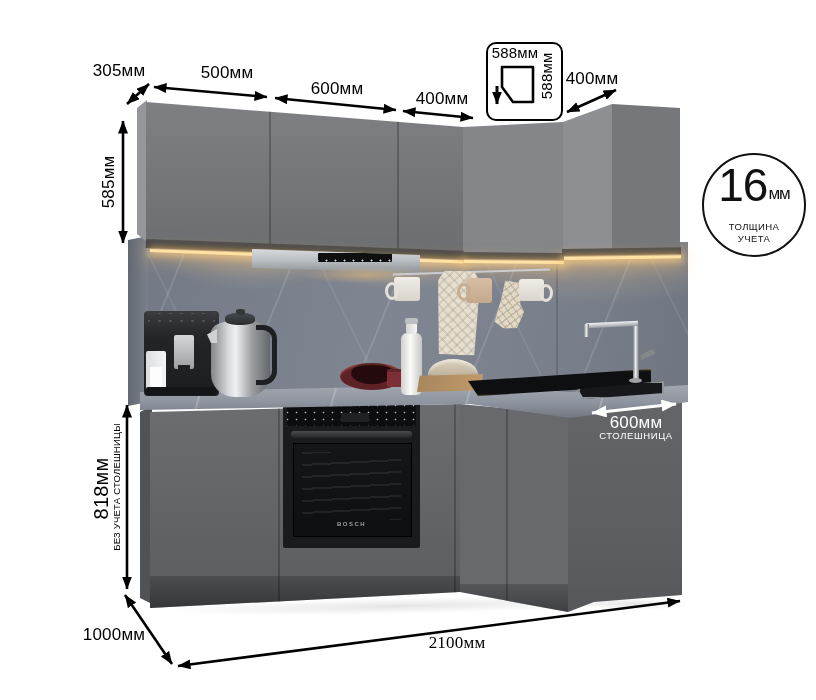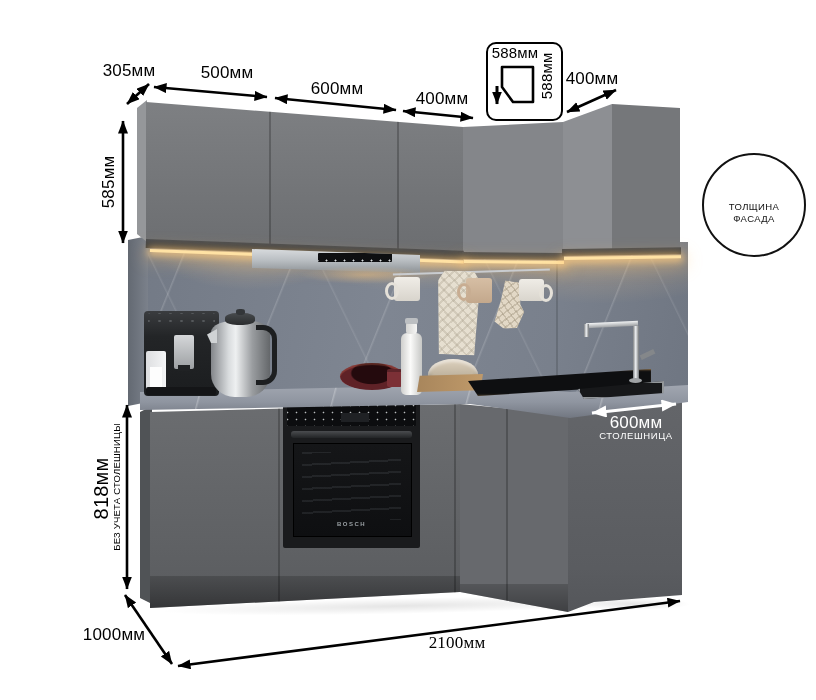--- a/index.html
+++ b/index.html
@@ -4,21 +4,21 @@
 <style>
   html,body{margin:0;padding:0;background:#fff;}
   .canvas{position:relative;width:816px;height:700px;background:#fff;overflow:hidden;
           font-family:"Liberation Sans","DejaVu Sans",sans-serif;}
   .p{position:absolute;}
 
   
   .dim{position:absolute;color:#000;font-size:17px;font-weight:500;letter-spacing:.2px;
        white-space:nowrap;text-align:center;z-index:30;line-height:1.05;}
   .rot{transform:rotate(-90deg);transform-origin:center center;}
-  #lbl-305 {left:94px;  top:62px;  width:70px;}
+  #lbl-305 {left:84px;  top:62px;  width:70px;}
   #lbl-500 {left:192px; top:64px;  width:70px;}
   #lbl-600 {left:302px; top:80px;  width:70px;}
   #lbl-400a{left:407px; top:90px;  width:70px;}
   #lbl-400b{left:557px; top:70px;  width:70px;}
   #lbl-585 {left:74px;  top:173px; width:70px; font-size:17px;}
   #lbl-818 {left:56px;  top:478px; width:90px; font-size:20px;}
   #lbl-818n{left:47px;  top:482px; width:140px;font-size:9.5px;font-weight:500;}
   #lbl-1000{left:74px;  top:626px; width:80px;}
   #lbl-2100{left:417px; top:634px; width:80px;font-family:Liberation Serif, serif;}
   #lbl-588h{left:487px; top:45px;  width:56px; font-size:15px;}
@@ -303,23 +303,27 @@
     <div class="item chrome" id="faucet-riser"></div>
     <div class="item" id="faucet-arm"></div>
     <div class="item chrome" id="faucet-tip"></div>
     <div class="item" id="faucet-handle"></div>
     <div class="item" id="faucet-base"></div>
   </div>
 
   <div class="p" id="corner-badge"></div>
 
   <div class="p" id="facade-badge">
+    <div class="big">
+      <span>16</span>
+      <span class="unit">мм</span>
+    </div>
     <div class="cap">
       <div>ТОЛЩИНА</div>
-      <div>ФАСАДА</div>
+      <div>УЧЕТА</div>
     </div>
   </div>
 
   <div class="dim" id="lbl-305">305мм</div>
   <div class="dim" id="lbl-500">500мм</div>
   <div class="dim" id="lbl-600">600мм</div>
   <div class="dim" id="lbl-400a">400мм</div>
   <div class="dim" id="lbl-400b">400мм</div>
   <div class="dim" id="lbl-588h">588мм</div>
   <div class="dim rot" id="lbl-588v">588мм</div>

